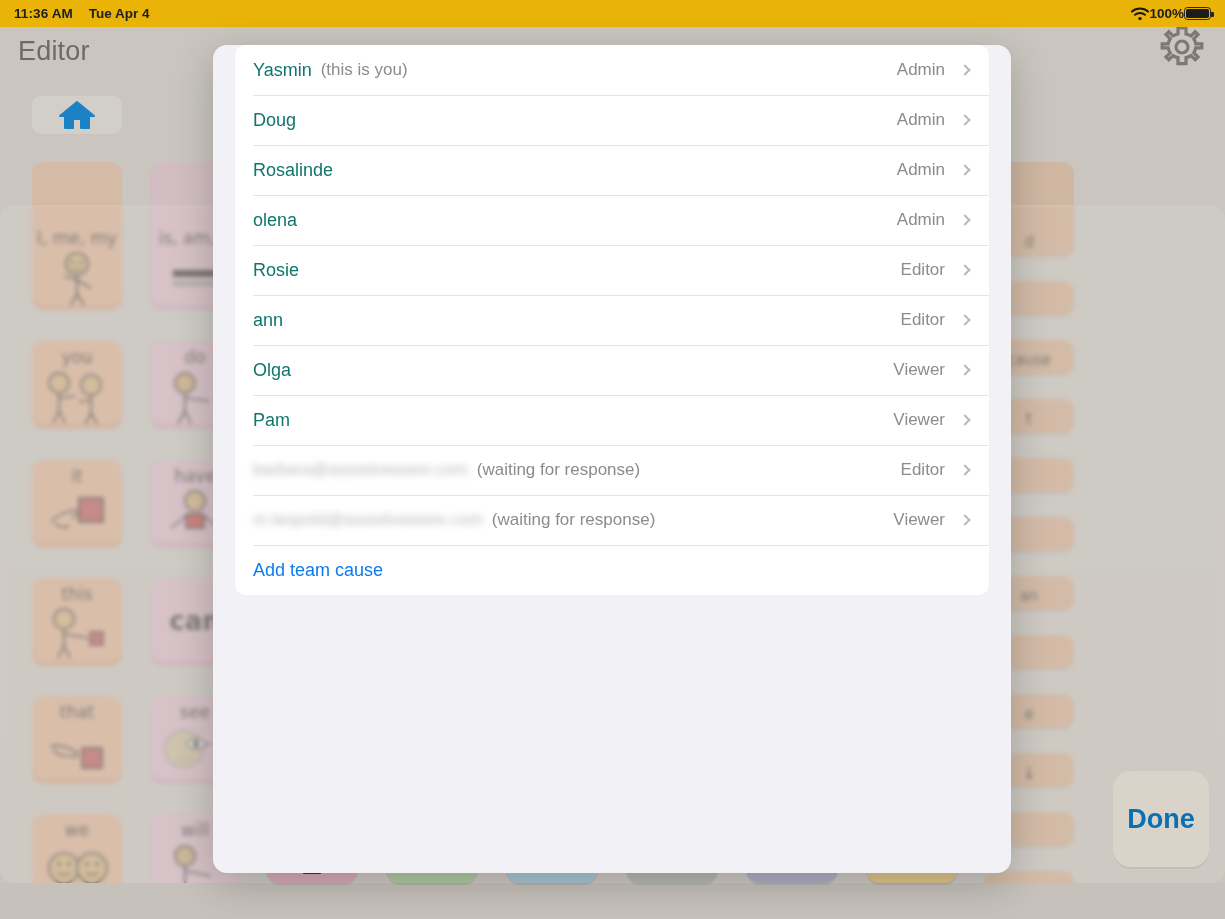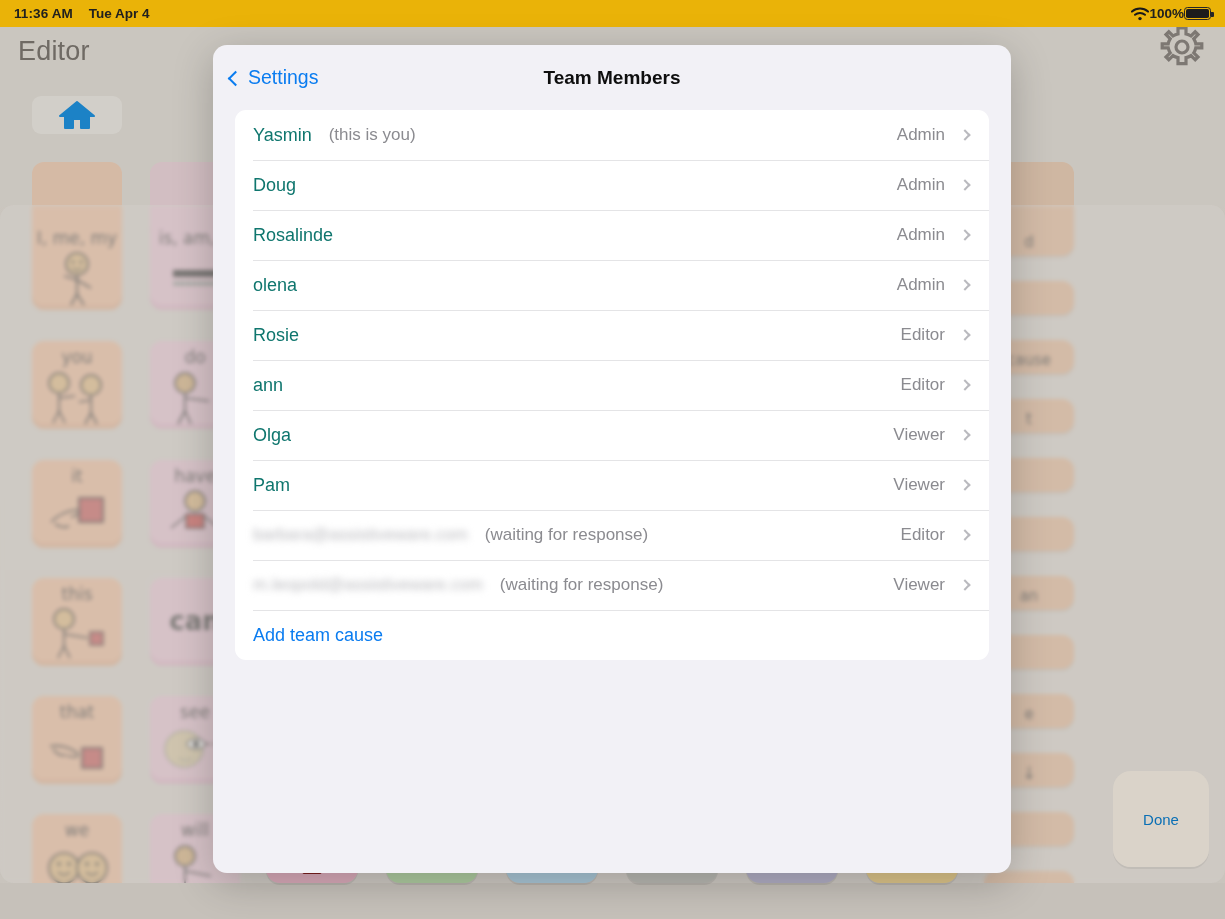--- a/index.html
+++ b/index.html
@@ -107,21 +107,21 @@
     display:flex;align-items:center;justify-content:center;
     box-shadow:0 2px 0 rgba(0,0,0,.08);
   }
 
   
   .donebtn{
     position:absolute; right:16px; bottom:52px;
     width:96px; height:96px; border-radius:18px;
     background:rgba(222,214,203,.78);
     display:flex; align-items:center; justify-content:center;
-    color:#0a6fb5; font-weight:normal; font-size:15px;
+    color:#0a6fb5; font-weight:bold; font-size:27px;
     box-shadow:0 2px 0 rgba(0,0,0,.06);
   }
 
   
   .modal{
     position:absolute; left:213px; top:45px; width:798px; height:828px;
     background:#f2f1f6; border-radius:14px;
     box-shadow:0 10px 40px rgba(0,0,0,.22);
     overflow:hidden; z-index:10;
   }
@@ -161,21 +161,21 @@
     content:""; position:absolute; left:18px; right:0; top:0;
     height:1px; background:#e4e4e6;
   }
   .row .name{ font-size:18px; color:#0f766e; }
   .row .name.redacted{
     color:#b9b9bd;
     filter:blur(3.6px);
     font-size:17px;
     user-select:none;
   }
-  .row .sub{ font-size:17px; color:#8b8b90; margin-left:17px; }
+  .row .sub{ font-size:17px; color:#8b8b90; margin-left:9px; }
   .row .role{ margin-left:auto; font-size:17px; color:#8b8b90; }
   .chev-right{
     display:inline-block; width:8px; height:8px;
     border-right:2px solid #b9b9be; border-top:2px solid #b9b9be;
     transform:rotate(45deg); margin-left:16px; margin-right:2px;
   }
   .row.faded .sub{ color:#8b8b90; }
   .addrow{
     height:50px; display:flex; align-items:center; padding:0 18px;
     position:relative; cursor:pointer;
@@ -405,27 +405,20 @@
   </span>
 </div>
 <div class="sb-dots">
     <b></b>
     <b></b>
     <b></b>
   </div>
 
 <div class="modal">
 
-  <div class="navbar">
-    <div class="backbtn">
-      <span class="chev-left"></span>
-      <span>Settings</span>
-    </div>
-    <div class="navtitle">Team Members</div>
-  </div>
 
 
   <div class="card">
 
     <div class="row">
       <span class="name">Yasmin</span>
       <span class="sub">(this is you)</span>
       <span class="role">Admin</span>
       <span class="chev-right"></span>
     </div>

